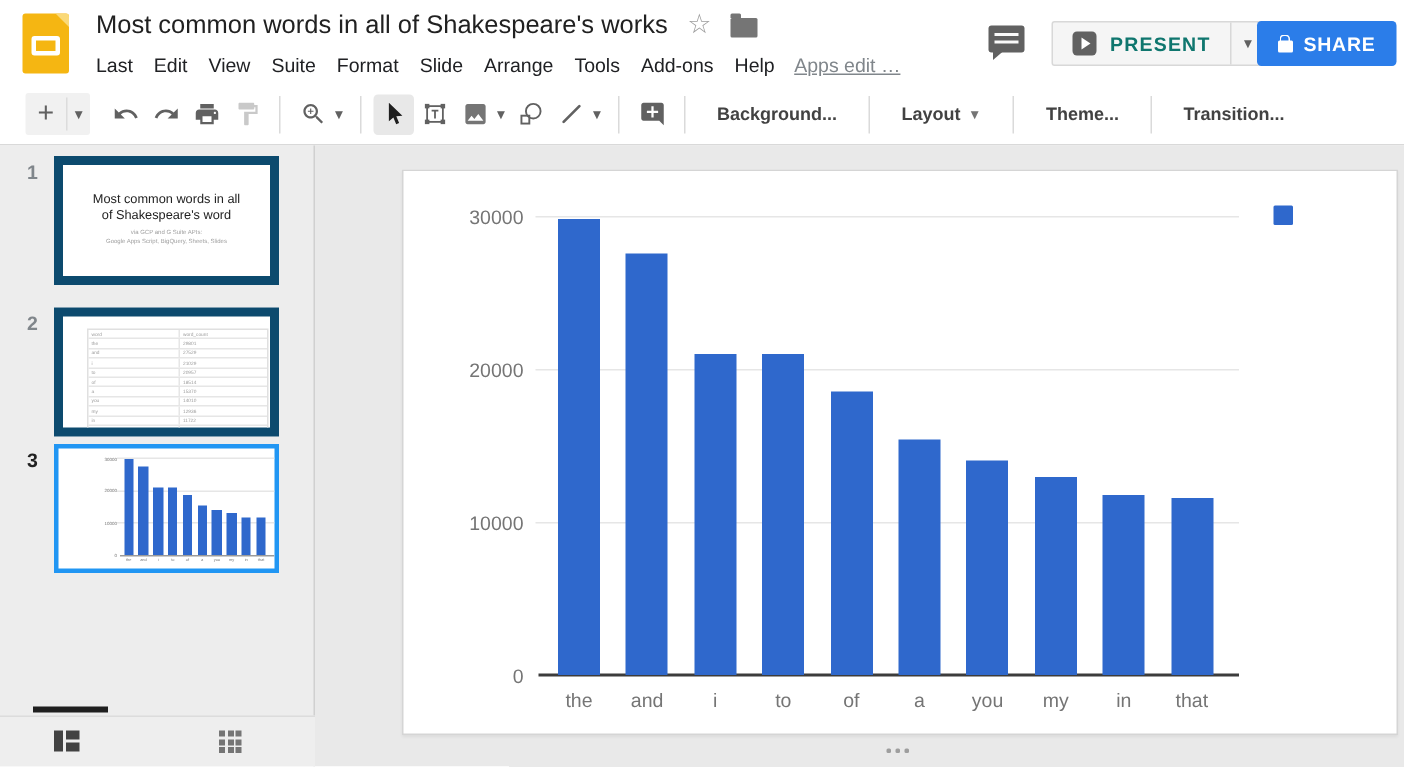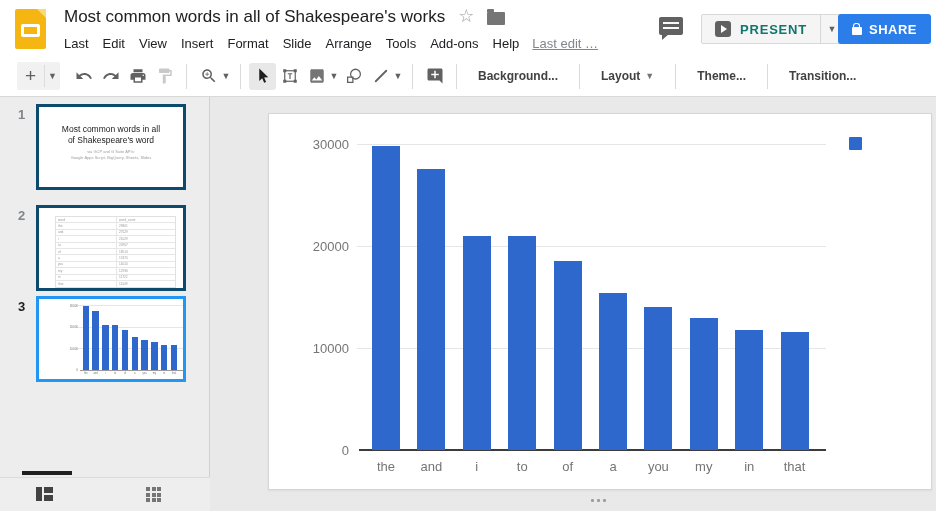--- a/index.html
+++ b/index.html
@@ -58,21 +58,21 @@
   .tb-caret{width:12px;display:flex;align-items:center;justify-content:center;flex:none;margin-left:-2px;}
   .txtbtn{display:flex;align-items:center;gap:5px;padding:0 13px;font-size:12px;font-weight:bold;color:#424242;flex:none;white-space:nowrap;}
 
   
   .filmstrip{position:absolute;left:0;top:97px;width:210px;height:414px;background:#ededed;
              border-right:1px solid #d0d0d0;box-sizing:border-box;}
   .thumb-row{position:absolute;left:0;width:100%;}
   .slide-num{position:absolute;left:18px;top:3px;font-size:13px;font-weight:bold;color:#80868b;}
   .slide-num.current{color:#212121;}
   .thumb{position:absolute;left:36px;top:0;width:150px;height:86px;background:#fff;
-         border:3px solid #0c4a6e;box-sizing:border-box;overflow:hidden;}
+         border:6px solid #0c4a6e;box-sizing:border-box;overflow:hidden;}
   .thumb.selected{border:3px solid #2196f3;}
   .t1-title{margin-top:17px;text-align:center;font-size:8.5px;line-height:11px;color:#212121;}
   .t1-sub{margin-top:3px;text-align:center;font-size:4px;line-height:5.5px;color:#9e9e9e;}
   .mini-table{position:absolute;left:16px;top:8px;width:121px;border:1px solid #e0e0e0;box-sizing:border-box;}
   .mini-row{display:flex;height:6.4px;border-bottom:1px solid #e6e6e6;box-sizing:border-box;align-items:center;}
   .mini-row:last-child{border-bottom:none;}
   .mini-cell{font-size:3.2px;color:#9a9a9a;padding-left:2px;overflow:hidden;white-space:nowrap;}
   .mini-cell.c1{width:58px;flex:none;}
   .mini-cell.c2{flex:1;border-left:1px solid #e6e6e6;height:100%;display:flex;align-items:center;padding-left:2px;}
   .thumb-chart{position:absolute;left:0;top:0;width:144px;height:80px;}
@@ -114,29 +114,29 @@
     <div class="title-row">
       <span class="doc-title">Most common words in all of Shakespeare's works</span>
       <span class="star">☆</span>
       <span class="folder"></span>
     </div>
     <div class="menu-row">
       <span style="display:flex">
           <span class="menu-item">Last</span>
           <span class="menu-item">Edit</span>
           <span class="menu-item">View</span>
-          <span class="menu-item">Insert</span>
+          <span class="menu-item">Suite</span>
           <span class="menu-item">Format</span>
           <span class="menu-item">Slide</span>
           <span class="menu-item">Arrange</span>
           <span class="menu-item">Tools</span>
           <span class="menu-item">Add-ons</span>
           <span class="menu-item">Help</span>
         </span>
-      <span class="last-edit">Last edit …</span>
+      <span class="last-edit">Apps edit …</span>
     </div>
     <div class="comment-btn">
       <div class="bubble">
         <div class="ln" style="top:5px"></div>
         <div class="ln" style="top:10px"></div>
       </div>
     </div>
     <div class="present-group">
       <div class="present-main">
         <span class="play-ico"></span>

